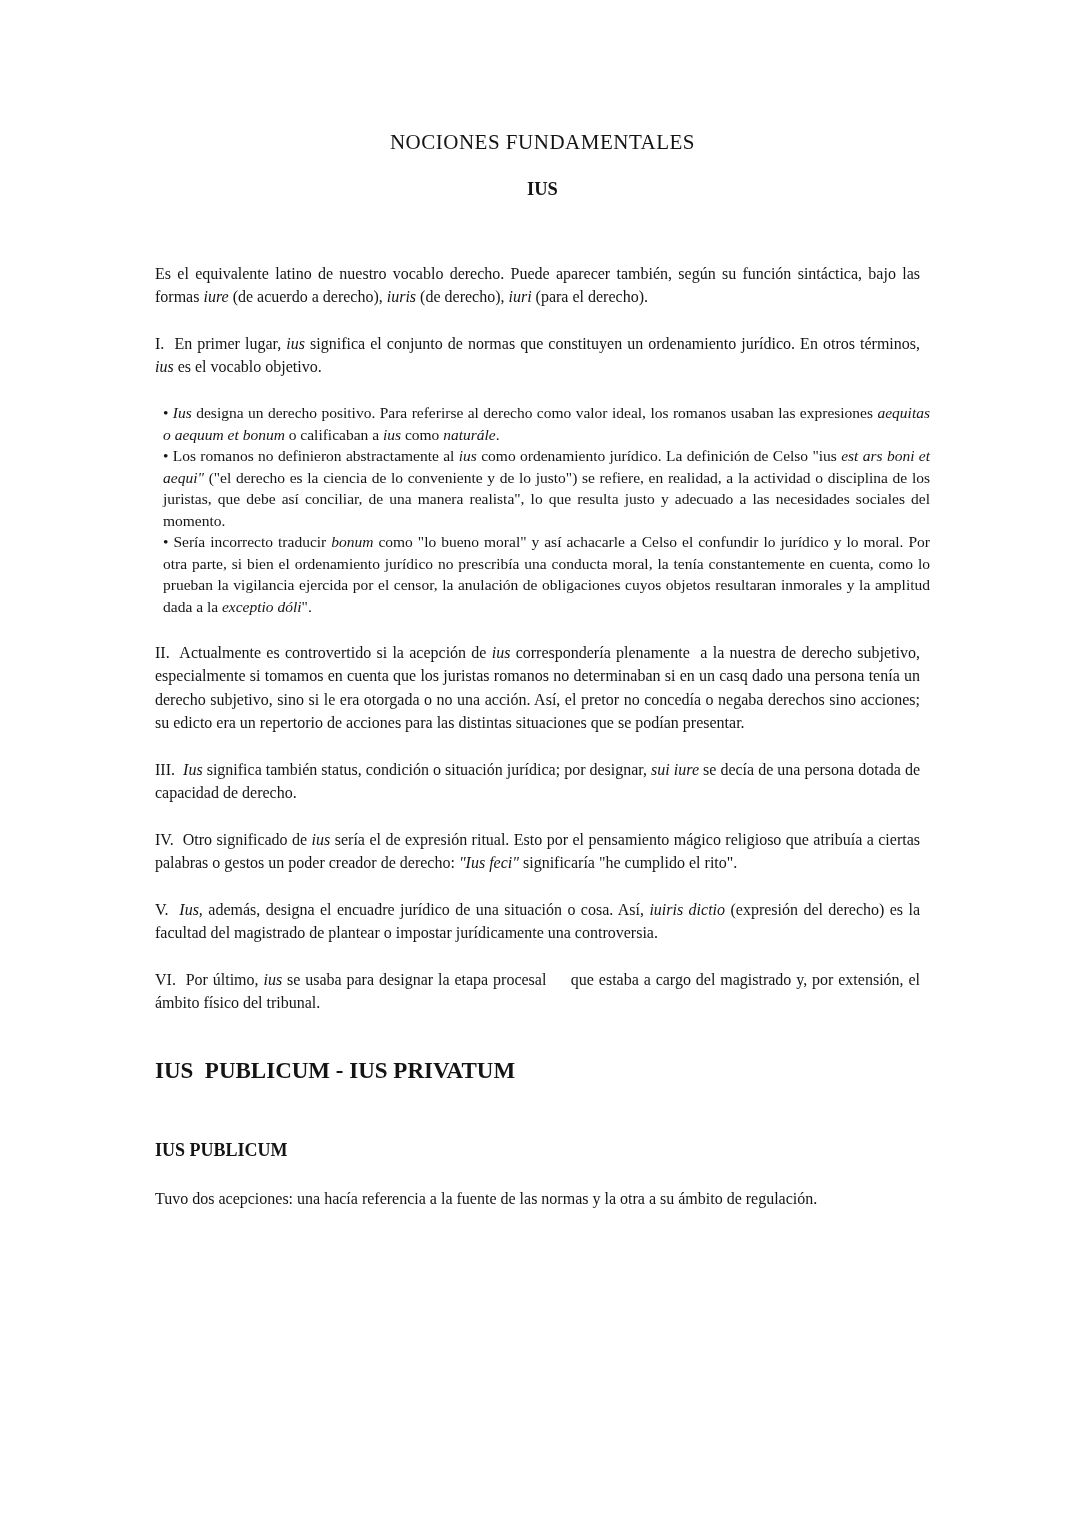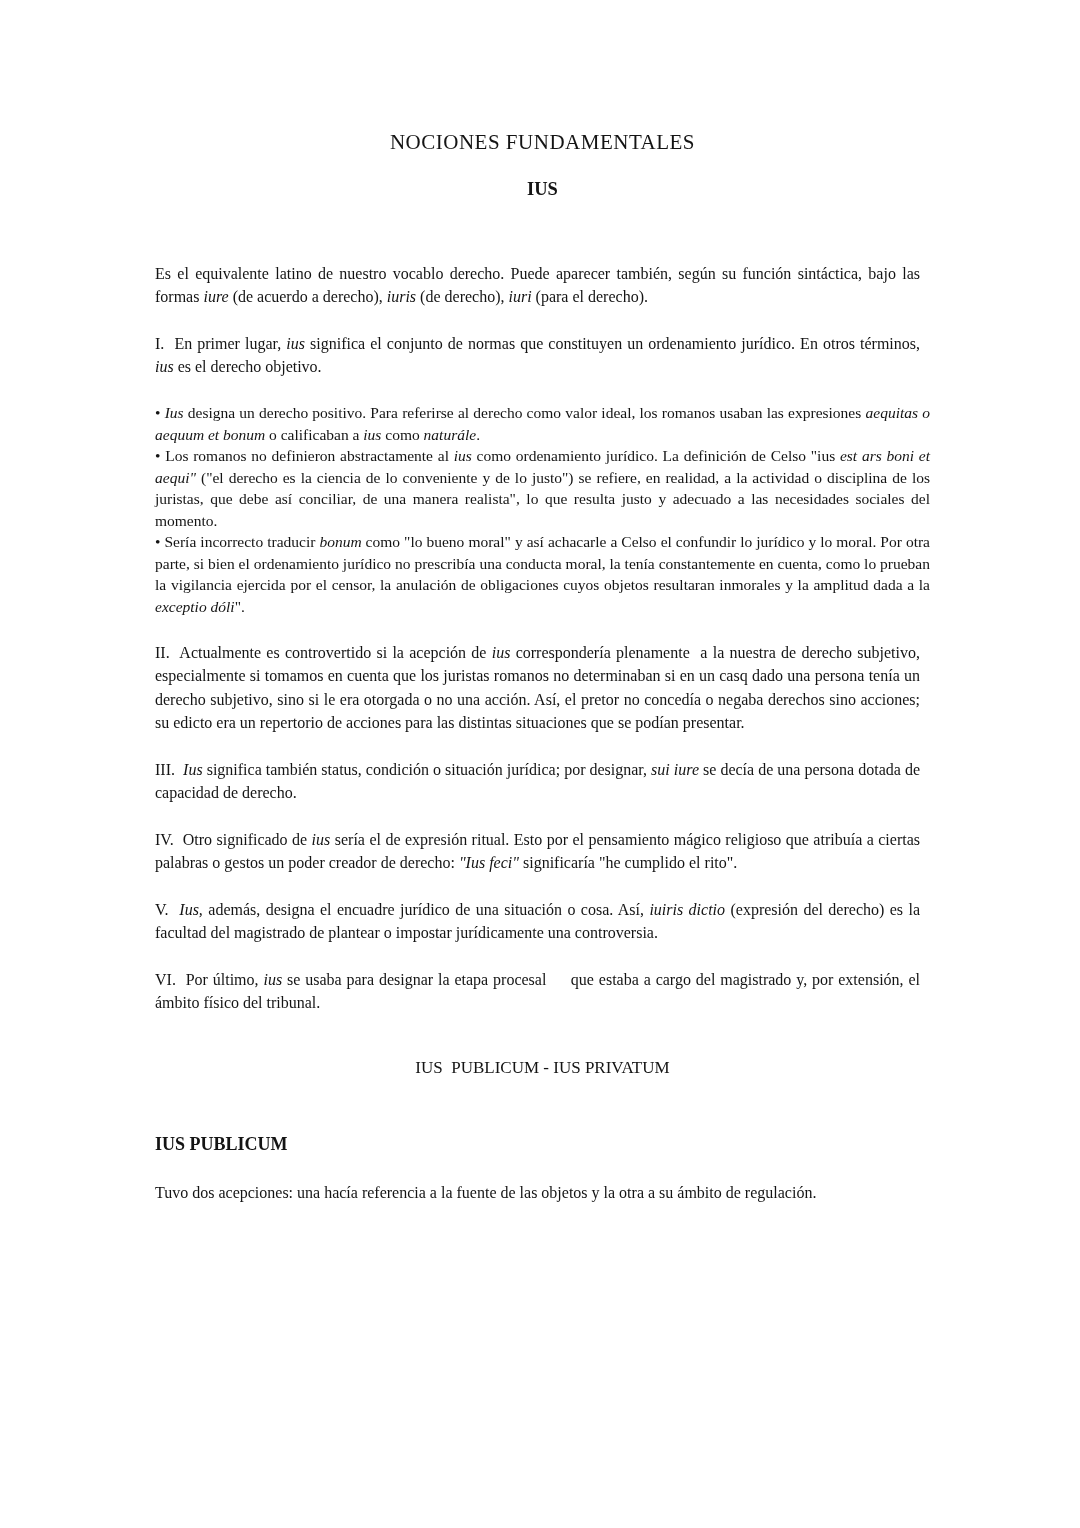--- a/index.html
+++ b/index.html
@@ -27,57 +27,57 @@
     font-weight:bold;
     margin:0 0 62px 0;
   }
   .para{
     font-size:16px;
     line-height:1.44;
     text-align:justify;
     margin:0 10px 24px 0;
   }
   .bullets{
-    margin:0 0 24px 0;
+    margin:0 0 24px 8px;
   }
   .bullet-item{
     font-size:15.5px;
     line-height:1.39;
     text-align:justify;
     margin:0;
   }
   .heading-center{
-    text-align:center;
-    font-size:17px;
-    font-weight:normal;
+    text-align:left;
+    font-size:23px;
+    font-weight:bold;
     margin:44px 0 56px 0;
   }
   .subheading{
     font-size:18px;
     font-weight:bold;
     margin:0 0 26px 0;
   }
   .it{font-style:italic;}
 </style>
 </head>
 <body>
 
 <div class="page">
   <h1 class="doc-title">NOCIONES FUNDAMENTALES</h1>
   <h2 class="doc-subtitle">IUS</h2>
   <div>
       <p class="para"><span>Es el equivalente latino de nuestro vocablo derecho. Puede aparecer también, según su función sintáctica, bajo las formas </span><span class="it">iure</span><span> (de acuerdo a derecho), </span><span class="it">iuris</span><span> (de derecho), </span><span class="it">iuri</span><span> (para el derecho).</span></p>
-      <p class="para"><span>I.&nbsp; En primer lugar, </span><span class="it">ius</span><span> significa el conjunto de normas que constituyen un ordenamiento jurídico. En otros términos, </span><span class="it">ius</span><span> es el derecho objetivo.</span></p>
+      <p class="para"><span>I.&nbsp; En primer lugar, </span><span class="it">ius</span><span> significa el conjunto de normas que constituyen un ordenamiento jurídico. En otros términos, </span><span class="it">ius</span><span> es el vocablo objetivo.</span></p>
       <div class="bullets">
         <p class="bullet-item"><span>• </span><span class="it">Ius</span><span> designa un derecho positivo. Para referirse al derecho como valor ideal, los romanos usaban las expresiones </span><span class="it">aequitas o aequum et bonum</span><span> o calificaban a </span><span class="it">ius</span><span> como </span><span class="it">naturále</span><span>.</span></p>
         <p class="bullet-item"><span>• </span><span>Los romanos no definieron abstractamente al </span><span class="it">ius</span><span> como ordenamiento jurídico. La definición de Celso "ius </span><span class="it">est ars boni et aequi"</span><span> ("el derecho es la ciencia de lo conveniente y de lo justo") se refiere, en realidad, a la actividad o disciplina de los juristas, que debe así conciliar, de una manera realista", lo que resulta justo y adecuado a las necesidades sociales del momento.</span></p>
         <p class="bullet-item"><span>• </span><span>Sería incorrecto traducir </span><span class="it">bonum</span><span> como "lo bueno moral" y así achacarle a Celso el confundir lo jurídico y lo moral. Por otra parte, si bien el ordenamiento jurídico no prescribía una conducta moral, la tenía constantemente en cuenta, como lo prueban la vigilancia ejercida por el censor, la anulación de obligaciones cuyos objetos resultaran inmorales y la amplitud dada a la </span><span class="it">exceptio dóli</span><span>".</span></p>
       </div>
       <p class="para"><span>II.&nbsp; Actualmente es controvertido si la acepción de </span><span class="it">ius</span><span> correspondería plenamente&nbsp; a la nuestra de derecho subjetivo, especialmente si tomamos en cuenta que los juristas romanos no determinaban si en un casq dado una persona tenía un derecho subjetivo, sino si le era otorgada o no una acción. Así, el pretor no concedía o negaba derechos sino acciones; su edicto era un repertorio de acciones para las distintas situaciones que se podían presentar.</span></p>
       <p class="para"><span>III.&nbsp; </span><span class="it">Ius</span><span> significa también status, condición o situación jurídica; por designar, </span><span class="it">sui iure</span><span> se decía de una persona dotada de capacidad de derecho.</span></p>
       <p class="para"><span>IV.&nbsp; Otro significado de </span><span class="it">ius</span><span> sería el de expresión ritual. Esto por el pensamiento mágico religioso que atribuía a ciertas palabras o gestos un poder creador de derecho: </span><span class="it">"Ius feci"</span><span> significaría "he cumplido el rito".</span></p>
       <p class="para"><span>V.&nbsp; </span><span class="it">Ius,</span><span> además, designa el encuadre jurídico de una situación o cosa. Así, </span><span class="it">iuiris dictio</span><span> (expresión del derecho) es la facultad del magistrado de plantear o impostar jurídicamente una controversia.</span></p>
       <p class="para"><span>VI.&nbsp; Por último, </span><span class="it">ius</span><span> se usaba para designar la etapa procesal&nbsp;&nbsp;&nbsp;&nbsp; que estaba a cargo del magistrado y, por extensión, el ámbito físico del tribunal.</span></p>
       <p class="heading-center">IUS&nbsp; PUBLICUM - IUS PRIVATUM</p>
       <p class="subheading">IUS PUBLICUM</p>
-      <p class="para"><span>Tuvo dos acepciones: una hacía referencia a la fuente de las objetos y la otra a su ámbito de regulación.</span></p>
+      <p class="para"><span>Tuvo dos acepciones: una hacía referencia a la fuente de las normas y la otra a su ámbito de regulación.</span></p>
     </div>
 </div>
 
 </body></html>

